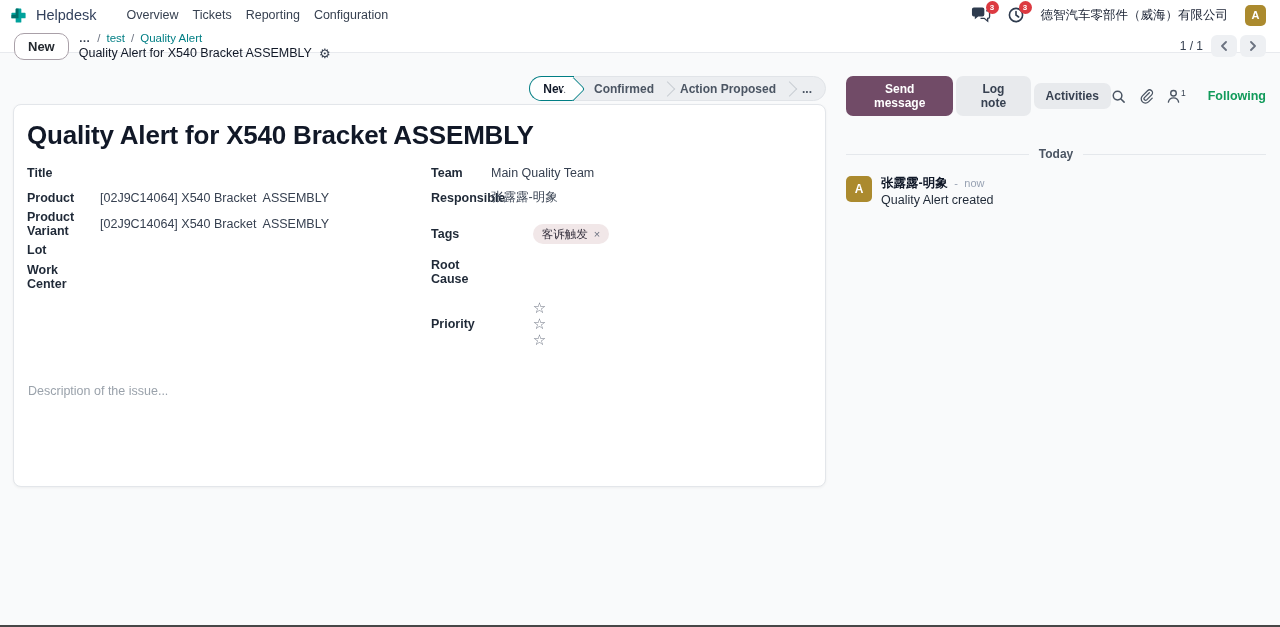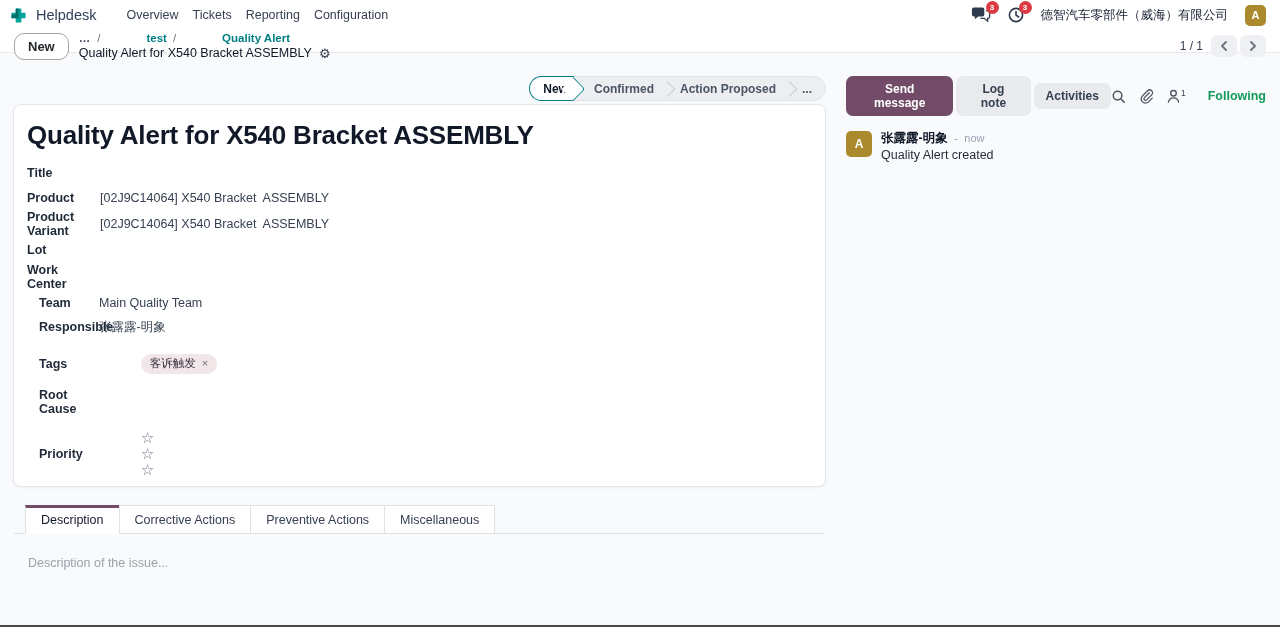--- a/index.html
+++ b/index.html
@@ -20,42 +20,42 @@
   .badge { position:absolute; top:-6px; right:-8px; background:var(--badge-red,#dc3a41); color:#fff; font-size:8px; font-weight:700; min-width:13px; height:13px; padding:0 3px; border-radius:8px; display:flex; align-items:center; justify-content:center; }
   .company { font-size:12.5px; color:#1a2233; cursor:pointer; }
   .avatar-sm { width:21px; height:21px; border-radius:5px; background:var(--avatar-gold,#b08b2f); color:#fff; font-size:11px; font-weight:700; display:flex; align-items:center; justify-content:center; cursor:pointer; }
 
   .breadcrumb-row { display:flex; align-items:center; padding:3px 14px 0 14px; }
   .new-btn { background:#fff; border:1px solid #a9a0a8; border-radius:10px; padding:5px 13px; font-size:13px; font-weight:600; color:#24292f; }
   .crumbs { margin-left:10px; display:flex; flex-direction:column; }
   .crumb-line1 { font-size:11.5px; display:flex; align-items:center; gap:6px; line-height:14px; }
   .crumb-ellipsis { color:#374151; font-weight:700; letter-spacing:1px; cursor:pointer; }
   .sep { color:#6b7280; }
-  .crumb-link { color:var(--teal,#017e84); font-weight:700; font-size:11.5px;margin-left:40px; }
+  .crumb-link { color:var(--teal,#017e84); font-weight:400; font-size:11.5px; }
   .crumb-line2 { font-size:12.5px; color:#111827; display:flex; align-items:center; gap:7px; line-height:16px; }
   .gear { font-size:13px; color:#374151; cursor:pointer; line-height:1; }
   .pager { margin-left:auto; display:flex; align-items:center; gap:8px; font-size:12px; color:#374151; }
   .pager-btns { display:flex; gap:3px; }
   .pager-btn { width:26px; height:22px; background:#eef0f3; border:none; border-radius:6px; display:flex; align-items:center; justify-content:center; }
 
   
   .main { position:absolute; top:66px; left:0; right:0; bottom:0; background:var(--page-bg,#f9fafb); }
 
   
   .statusbar { position:absolute; top:10px; right:454px; height:25px; display:inline-flex; align-items:stretch; background:#eceef1; border:1px solid #e1e4e8; border-radius:999px; }
   .stage { display:flex; align-items:center; padding:0 13px; font-size:12px; font-weight:600; color:#4b5563; position:relative; cursor:pointer; white-space:nowrap; }
   .stage.active { background:#fff; border:1px solid var(--teal,#017e84); border-right:none; border-radius:999px 0 0 999px; color:#101828; font-weight:700; padding:0 6px 0 13px; margin:-1px 0 -1px -1px; }
   .stage.active::after { content:""; position:absolute; right:-8px; top:50%; width:16px; height:16px; transform:translateY(-50%) rotate(45deg); background:#fff; border-top:1px solid var(--teal,#017e84); border-right:1px solid var(--teal,#017e84); border-top-right-radius:4px; }
   .stage.active + .stage { padding-left:20px; }
   .stage.chev::before { content:""; position:absolute; left:-5px; top:50%; width:10px; height:10px; transform:translateY(-50%) rotate(45deg); border-top:1px solid #c9cdd3; border-right:1px solid #c9cdd3; }
 
   
   .card { position:absolute; left:13px; top:38px; width:813px; height:383px; background:#fff; border:1px solid #e3e6ea; border-radius:8px; box-shadow:0 1px 3px rgba(0,0,0,.05); }
   .card h1 { margin:15px 13px 10px 13px; font-size:26px; font-weight:700; color:#111827; letter-spacing:-.2px; cursor:text; }
-  .fields { display:flex; padding:0 13px;flex-direction:column; }
+  .fields { display:flex; padding:0 13px; }
   .col-left { width:392px; }
   .col-right { flex:1; padding-left:12px; }
   .frow { display:flex; align-items:center; min-height:24.5px; }
   .flabel { width:73px; font-size:12.5px; font-weight:700; color:#1f2937; flex-shrink:0; }
   .col-right .flabel { width:60px; }
   .fvalue { font-size:12.5px; color:#374151; white-space:pre-wrap; cursor:text; min-height:14px; flex:1; }
   .tag-pill { display:inline-flex; align-items:center; gap:6px; background:var(--tag-bg,#f1e7e8); border-radius:999px; padding:2.5px 9px; font-size:11.5px; color:#35303d; }
   .tag-close { color:#6b7280; font-size:11px; cursor:pointer; line-height:1; }
   .star { font-size:15px; color:#6b7280; margin-right:5px; cursor:pointer; line-height:1; }
 
@@ -231,26 +231,20 @@
           <span class="flabel">Priority</span>
           <span class="fvalue">
             <span class="star">☆</span>
             <span class="star">☆</span>
             <span class="star">☆</span>
           </span>
         </div>
       </div>
     </div>
 
-    <div class="tabs">
-      <span class="tab active">Description</span>
-      <span class="tab">Corrective Actions</span>
-      <span class="tab">Preventive Actions</span>
-      <span class="tab">Miscellaneous</span>
-    </div>
     <div class="tab-content">
       <span class="placeholder">Description of the issue...</span>
     </div>
   </section>
 
   <aside class="chatter">
     <div class="chatter-top">
       <button class="btn-send">Send message</button>
       <button class="btn-muted">Log note</button>
       <button class="btn-muted">Activities</button>
@@ -270,20 +264,25 @@
           <svg width="13" height="14" viewBox="0 0 14 15" fill="none" stroke="#4b5563" stroke-width="1.5">
               <circle cx="7" cy="4.5" r="3"></circle>
               <path d="M1.5 14c.6-3 2.8-4.5 5.5-4.5s4.9 1.5 5.5 4.5" stroke-linecap="round"></path>
             </svg>
           <sup>1</sup>
         </span>
         <span class="following">Following</span>
       </div>
     </div>
 
+    <div class="today">
+      <span class="line"></span>
+      <span class="label">Today</span>
+      <span class="line"></span>
+    </div>
 
     <div class="message">
       <span class="msg-avatar">A</span>
       <div class="msg-body">
         <div class="msg-head">
           <span class="msg-author">张露露-明象</span>
           <span class="msg-time">-</span>
           <span class="msg-time">now</span>
         </div>
         <div class="msg-text">Quality Alert created</div>

